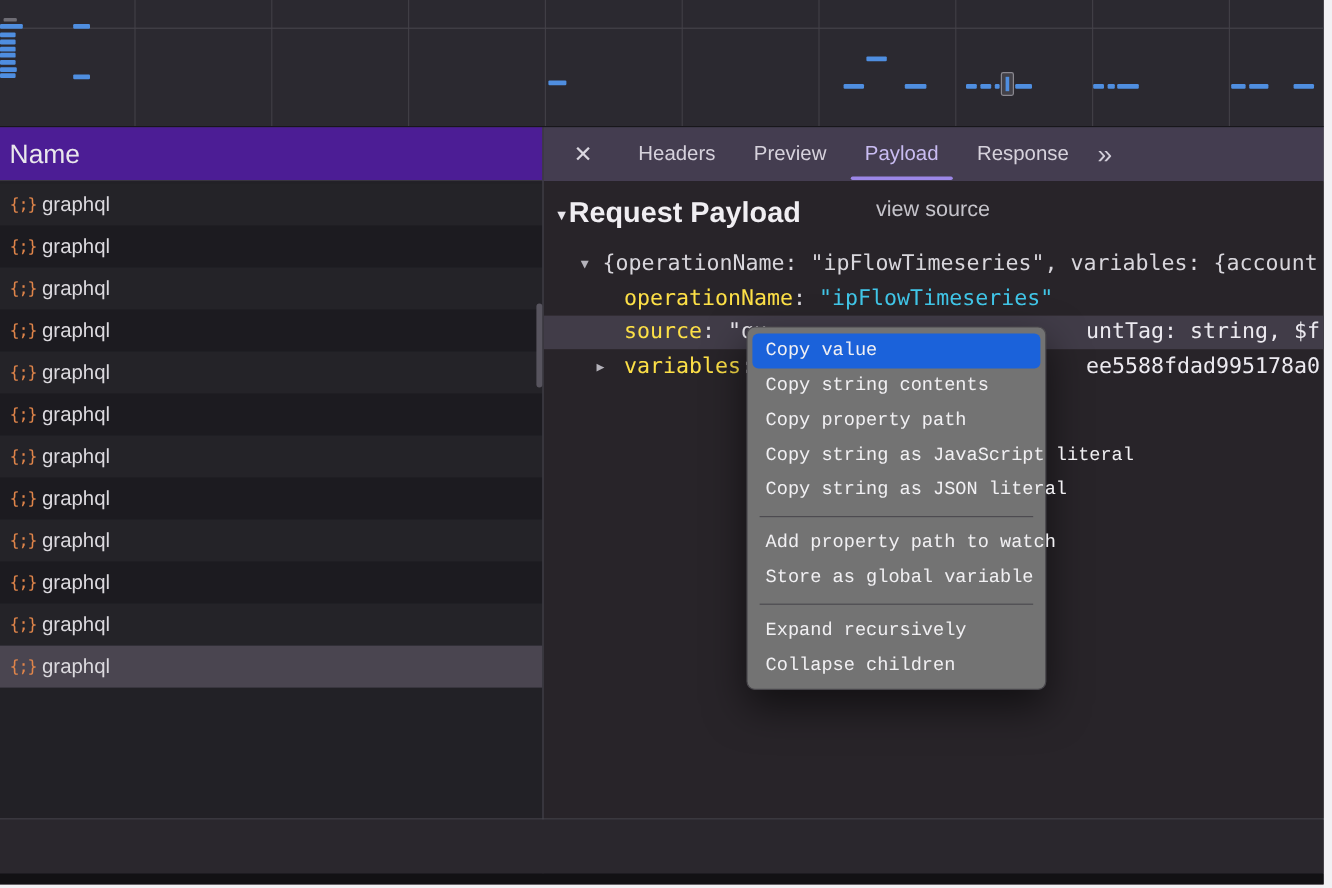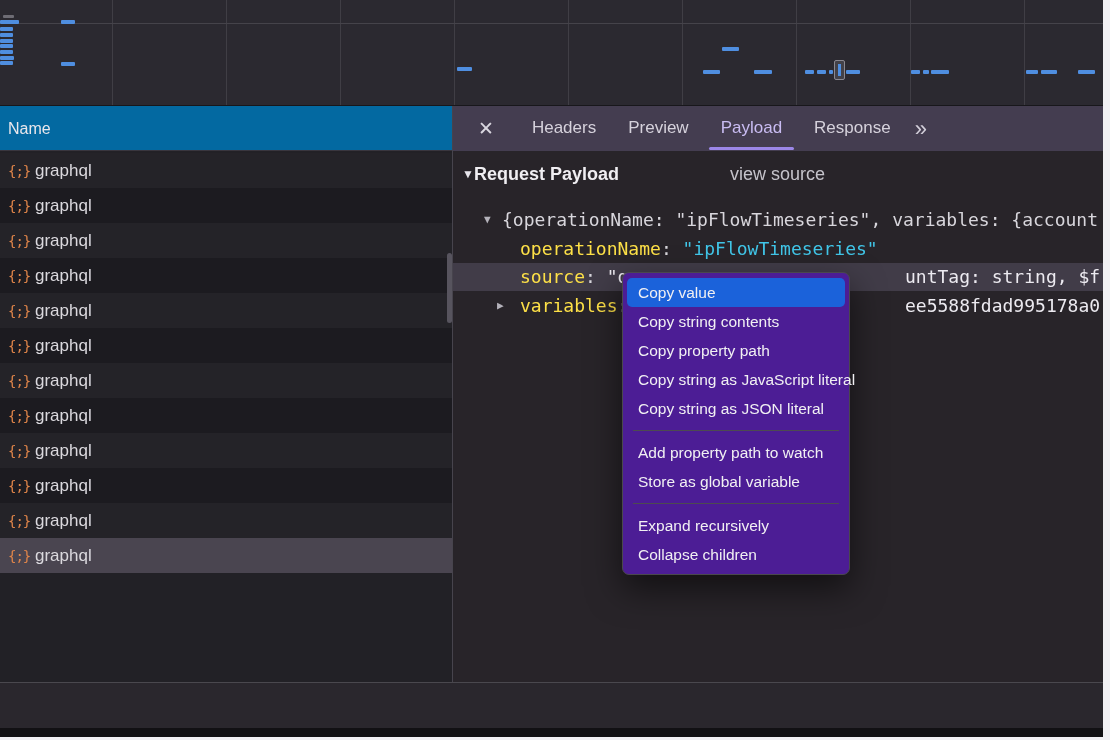--- a/index.html
+++ b/index.html
@@ -13,21 +13,21 @@
               background:#2b2930; border-bottom:1px solid #18171b; overflow:hidden; }
   .gridline-v { position:absolute; top:0; bottom:0; width:1px; background:#403e45; }
   .gridline-h { position:absolute; left:0; right:0; height:1px; background:#45434a; }
   .tbar { position:absolute; border-radius:1px; }
   .marker { position:absolute; border:1px solid #8a8890; background:rgba(130,128,138,.28); border-radius:2px; }
   .marker .tick { position:absolute; left:3px; top:3px; bottom:3px; width:3px; background:#4f8ee0; }
 
   
   .header-row { position:absolute; left:0; top:106px; width:100%; height:45px; }
   .name-header { position:absolute; left:0; top:0; width:452px; height:100%;
-                 background:#0369a1; color:#e9e7ec; font-size:16px; line-height:45px;
+                 background:#4c1d95; color:#e9e7ec; font-size:22px; line-height:45px;
                  padding-left:8px; border-bottom:1px solid #39363e; }
   .tab-bar { position:absolute; left:453px; right:0; top:0; height:100%;
              background:#443d50; display:flex; align-items:center; }
   .close-x { color:#dad7e0; font-size:19px; margin-left:25px; cursor:default; }
   .tab-strip { display:flex; margin-left:22px; height:100%; }
   .tab { position:relative; padding:0 16px; line-height:44px; font-size:17px; color:#d6d2dc;text-align:center; }
   .tab.active { color:#c9bcf2; }
   .tab.active::after { content:""; position:absolute; left:4px; right:4px; bottom:1px;
                        height:3px; border-radius:2px; background:#9c87e8; }
   .overflow-btn { margin-left:8px; color:#d2ced9; font-size:22px; line-height:44px; }
@@ -45,21 +45,21 @@
   .scroll-thumb { position:absolute; left:447px; top:253px; width:5px; height:70px;
                   border-radius:3px; background:#57545e; }
 
   
   .right-panel { position:absolute; left:453px; right:0; top:151px; bottom:55px;
                  background:#282429; overflow:hidden;
                  font-family:"DejaVu Sans Mono", monospace; font-size:18px; color:#d8d6dc; }
   .payload-header { position:absolute; left:9px; top:13px; right:0; height:26px;
                     font-family:"Liberation Sans", sans-serif; white-space:nowrap; }
   .ph-tri { color:#e8e6ec; font-size:12px; vertical-align:2px; }
-  .ph-title { color:#f0eef2; font-size:18px; font-weight:bold; }
+  .ph-title { color:#f0eef2; font-size:24px; font-weight:bold; }
   .view-source { position:absolute; left:268px; top:0; color:#c5c3ca; font-size:18px; }
   .trow { position:absolute; left:0; right:0; height:29px; line-height:29px; white-space:nowrap; }
   .tri { color:#b4b2ba; font-size:11px; }
   .row-preview { top:54px; }
   .row-preview .tri { position:absolute; left:31px; }
   .row-preview .txt { position:absolute; left:49px; }
   .row-op { top:83px; padding-left:67px; }
   .row-query { top:112px; height:28px; line-height:28px; background:#413c48; padding-left:67px; }
   .row-vars { top:140px; padding-left:67px; }
   .row-vars .tri { position:absolute; left:44px; }
@@ -68,24 +68,24 @@
   .v-plain { color:#eceaf0; }
   .frag { position:absolute; left:452px; top:0; color:#eceaf0; }
 
   
   .divider-v { position:absolute; left:452px; top:106px; height:622px; width:1px; background:#47444d; }
   .separator-h { position:absolute; left:0; top:682px; width:100%; height:1px; background:#4a484e; }
   .footer { position:absolute; left:0; top:683px; width:100%; height:45px; background:#2a272d; }
   .black-bar { position:absolute; left:0; top:728px; width:100%; height:9px; background:#121114; }
 
   
-  .context-menu { position:absolute; left:622px; top:272px; width:228px; z-index:50;
-                  background:#4c1d95; border:1px solid #4a484d; border-radius:7px;
+  .context-menu { position:absolute; left:622px; top:272px; width:250px; z-index:50;
+                  background:#737373; border:1px solid #4a484d; border-radius:7px;
                   padding:5px 0; box-shadow:0 14px 34px rgba(0,0,0,.55);
-                  font-family:Liberation Sans, sans-serif; }
+                  font-family:Liberation Mono, monospace; }
   .menu-item { height:29px; line-height:29px; margin:0 4px; padding:0 11px;
                border-radius:5px; color:#f1f0f3; font-size:15.5px; white-space:nowrap; }
   .menu-item.highlighted { background:#1b62da; }
   .menu-divider { height:1px; background:#4d4b50; margin:7px 10px; }
 </style>
 </head>
 <body>
 
 <div class="app">
 

